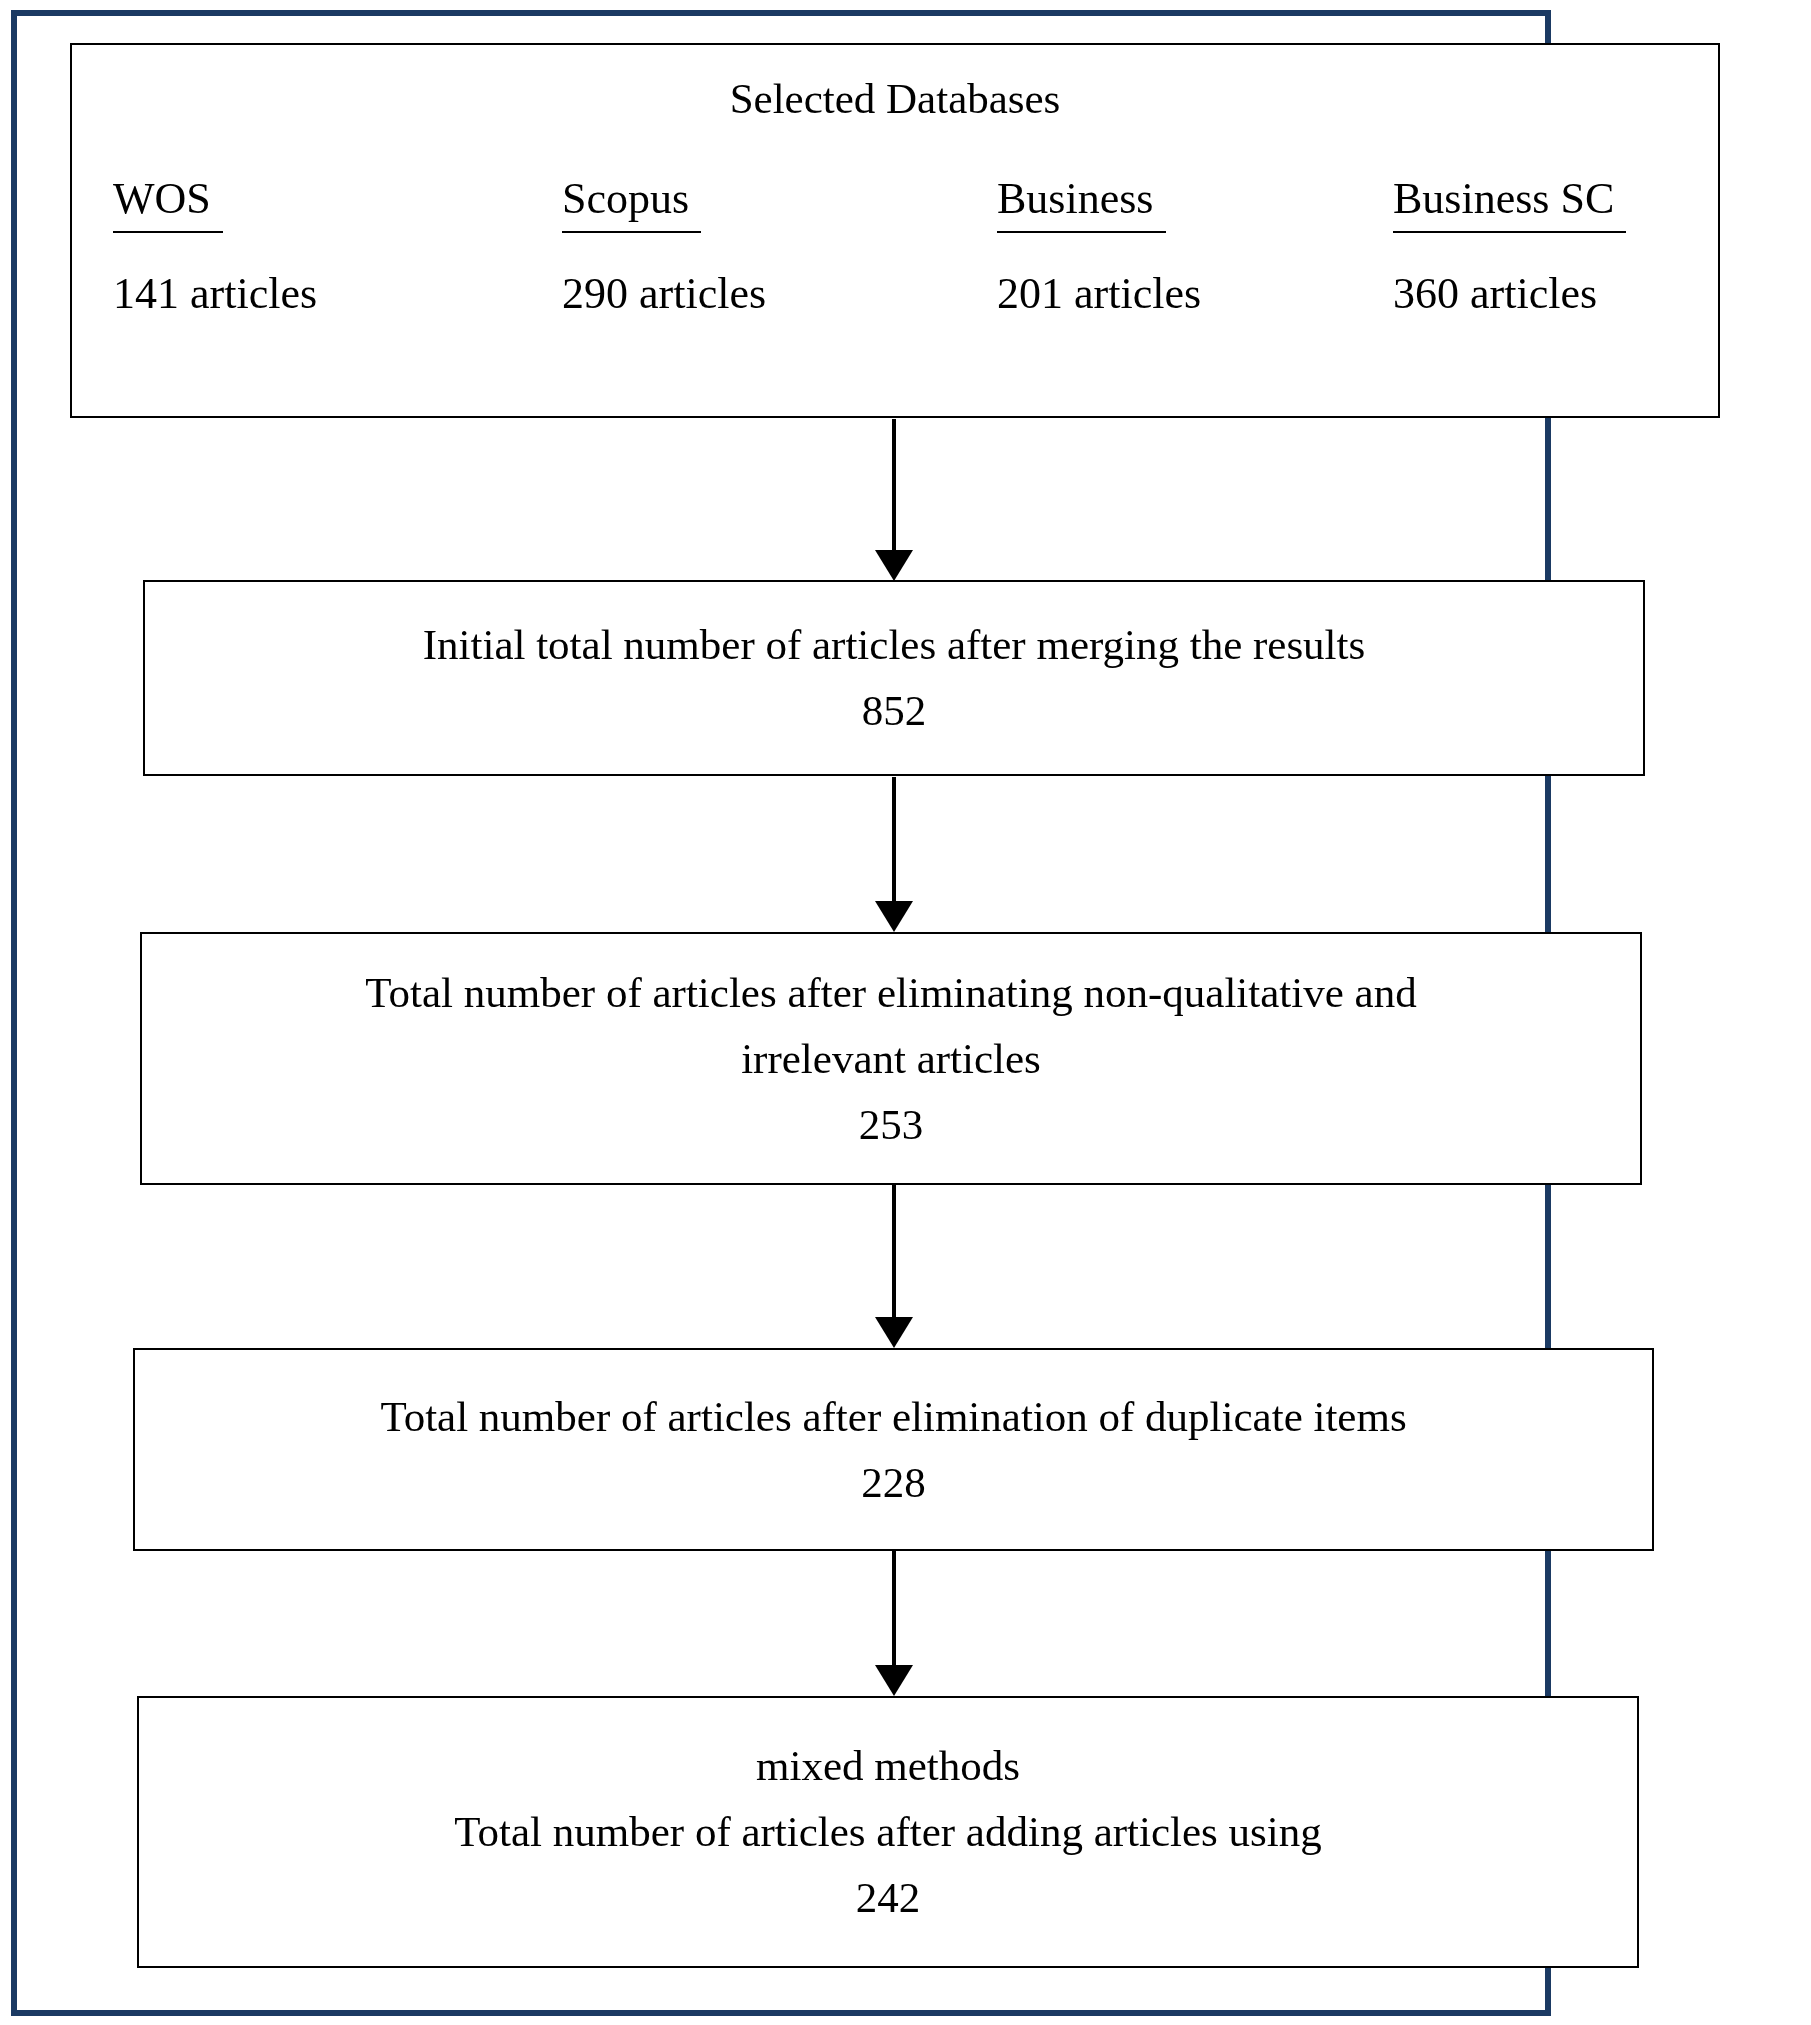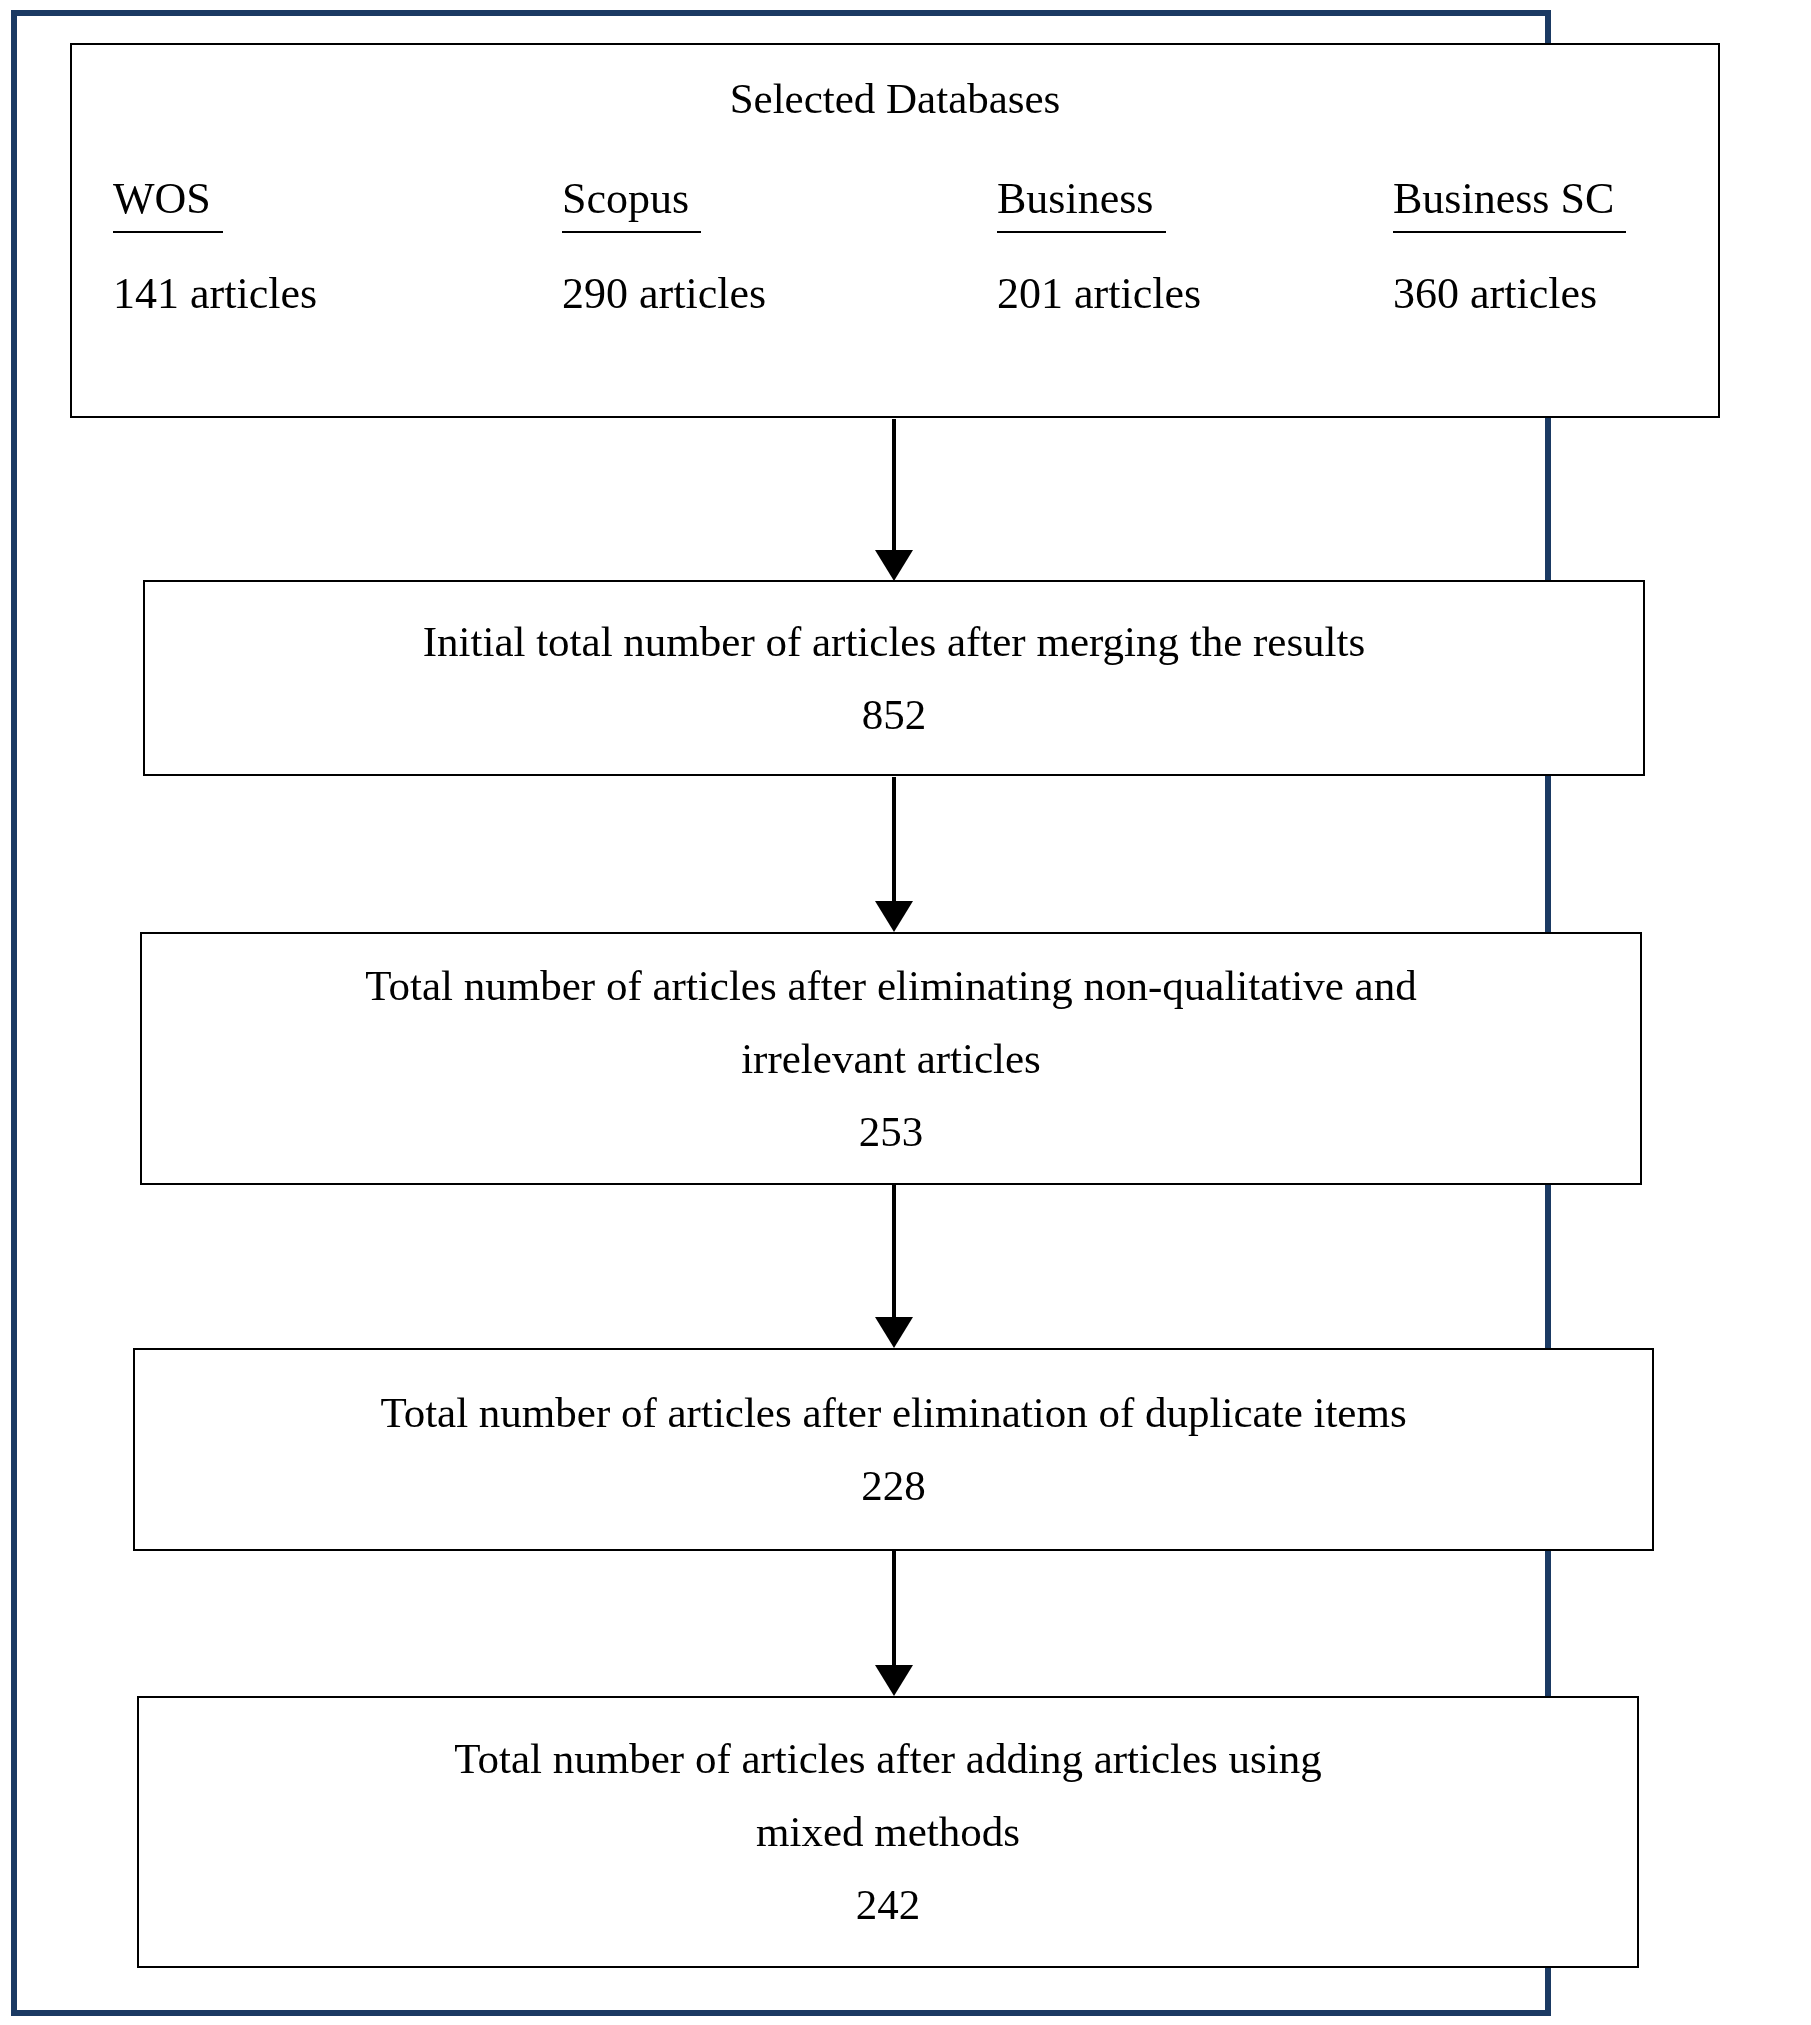--- a/index.html
+++ b/index.html
@@ -67,21 +67,20 @@
   .db-col-3 { left: 1321px; }
   
   .step {
     display: flex;
     flex-direction: column;
     justify-content: center;
     align-items: center;
     text-align: center;
     font-size: 43px;
     line-height: 66px;
-    gap: 7px;
   }
   .step-0 { left: 143px; top: 580px;  width: 1502px; height: 196px; }
   .step-1 { left: 140px; top: 932px; width: 1502px; height: 253px; }
   .step-2 { left: 133px; top: 1348px; width: 1521px; height: 203px; align-items: center; }
   .step-3 { left: 137px; top: 1696px; width: 1502px; height: 272px; }
   .step .line { width: 100%; }
   
   .arrow {
     position: absolute;
     width: 38px;
@@ -166,18 +165,18 @@
     <div class="line">Total number of articles after elimination of duplicate items</div>
     <div class="line">228</div>
   </div>
 
   <div class="arrow arrow-3">
     <div class="arrow-line"></div>
     <div class="arrow-head"></div>
   </div>
 
   <div class="box step step-3">
+    <div class="line">mixed methods</div>
     <div class="line">Total number of articles after adding articles using</div>
-    <div class="line">mixed methods</div>
     <div class="line">242</div>
   </div>
 </div>
 
 
 </body></html>

